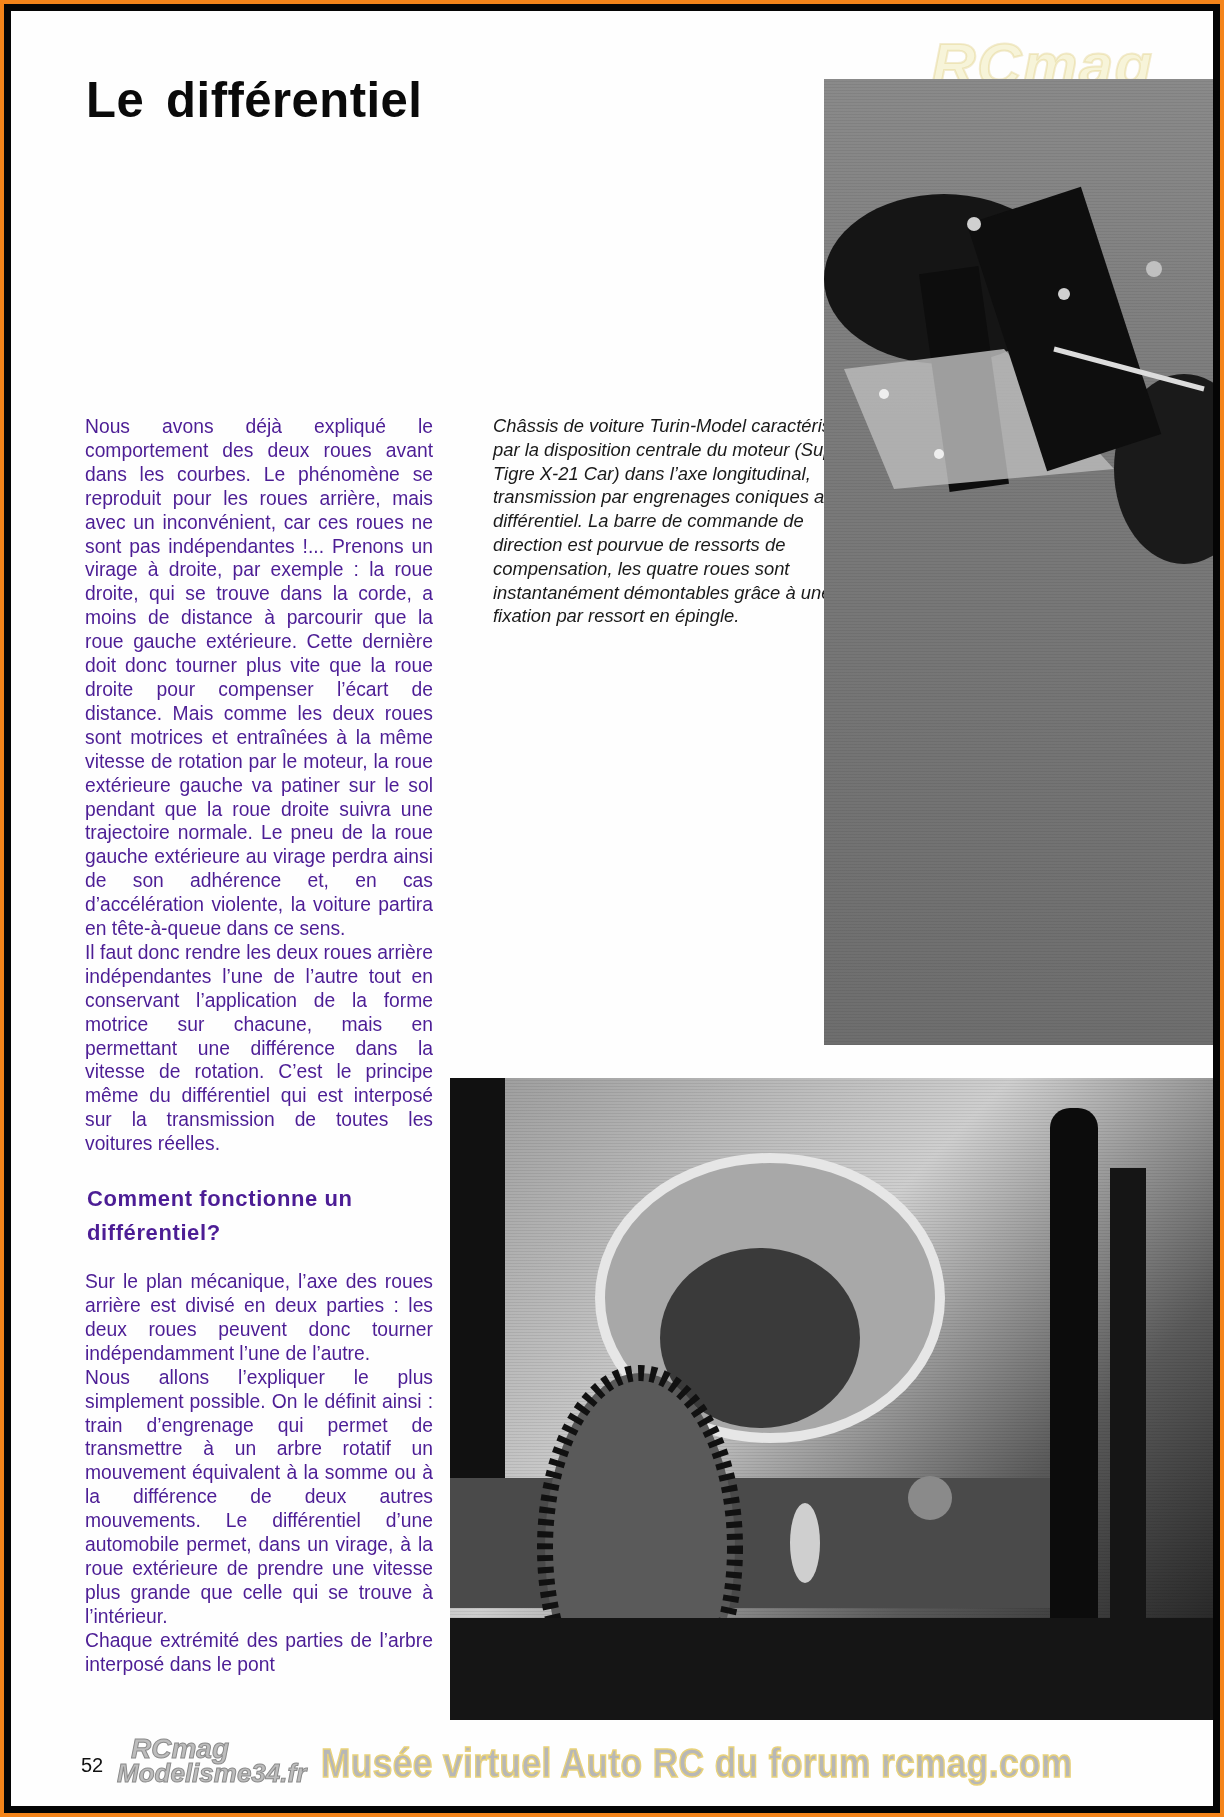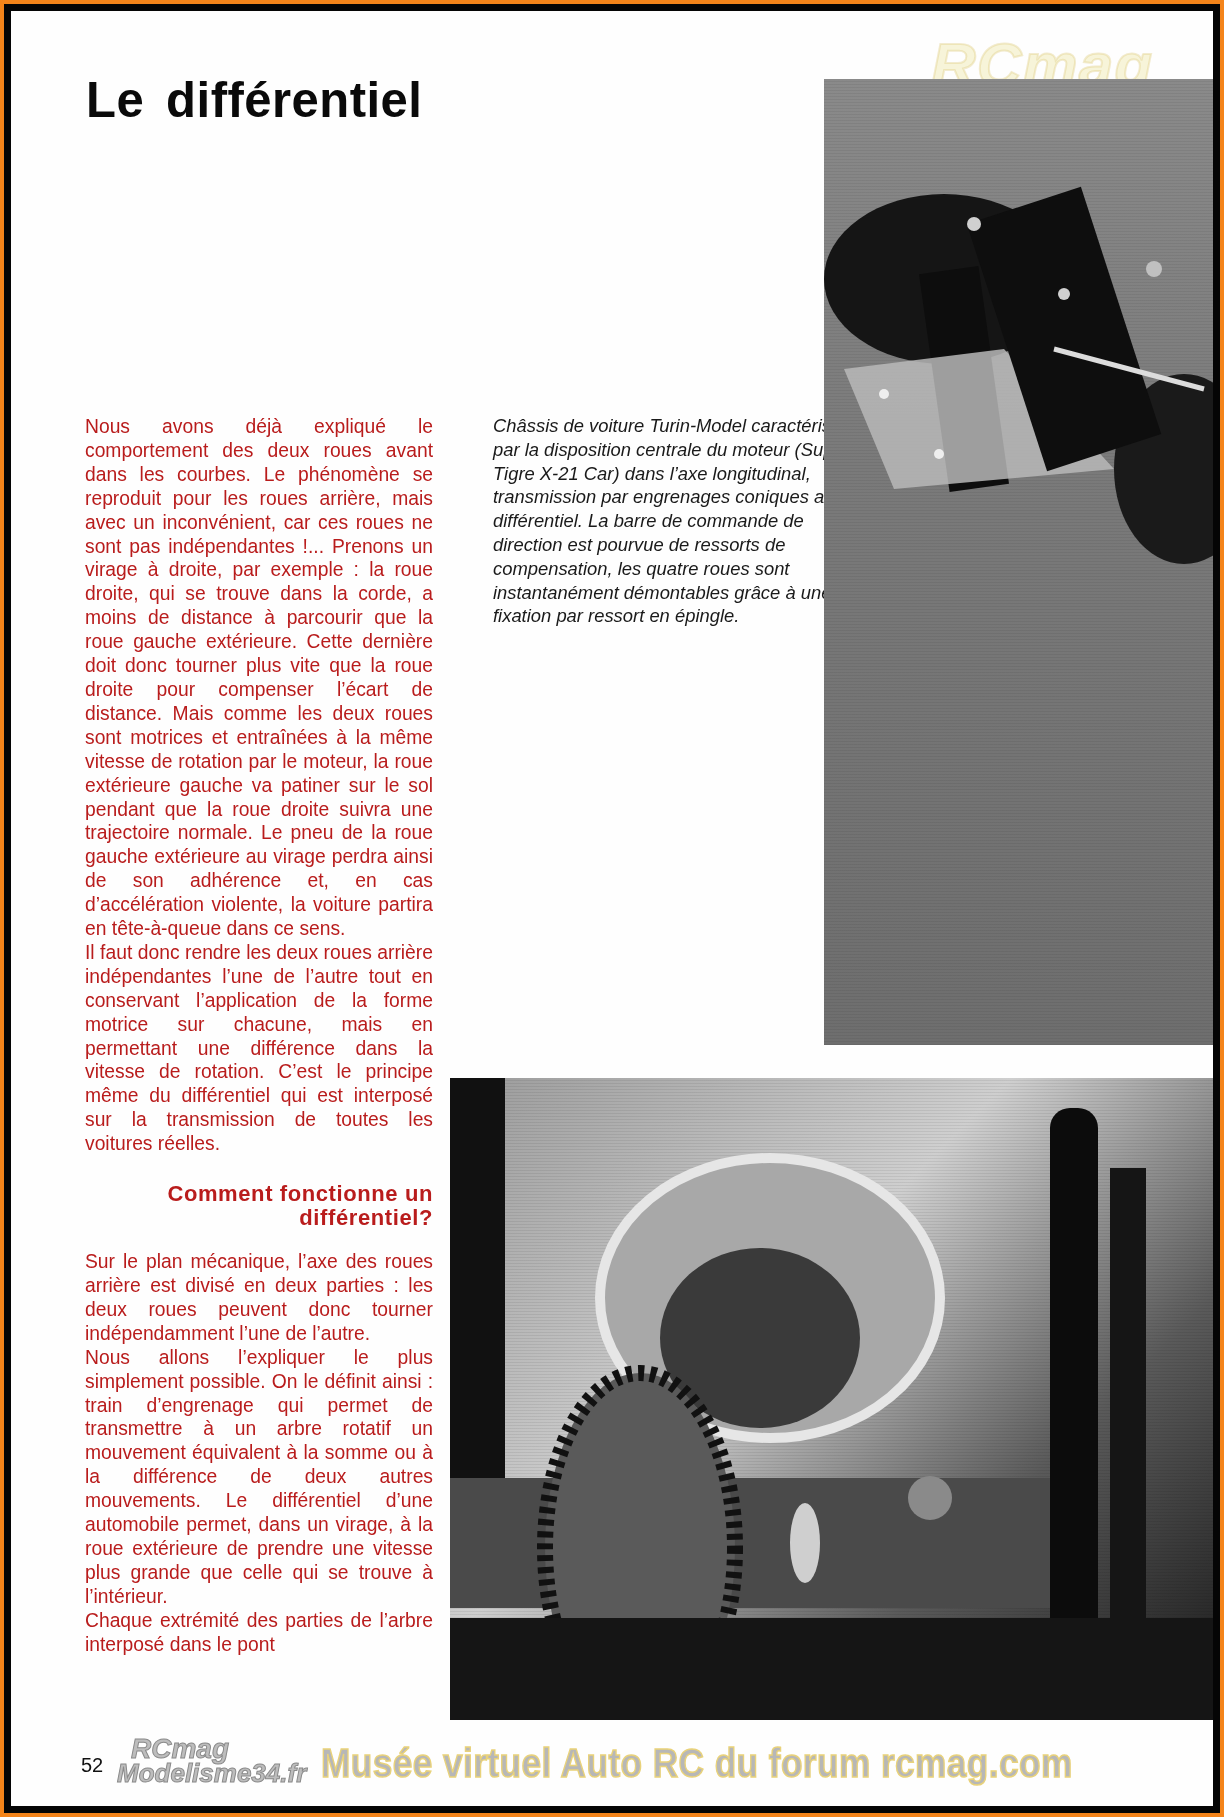--- a/index.html
+++ b/index.html
@@ -28,29 +28,29 @@
     }
     .watermark-top {
       position: absolute; left: 920px; top: 18px;
       font-size: 62px; font-weight: bold; font-style: italic;
       color: rgba(235, 225, 150, 0.35);
       letter-spacing: 1px;
       -webkit-text-stroke: 2px rgba(220, 200, 120, 0.35);
     }
     .col {
       position: absolute;
-      font-size: 19.3px; line-height: 23.9px; color: #b91c1c;
+      font-size: 19.3px; line-height: 23.9px; color: #4c1d95;
       text-align: justify;
     }
     .col p { margin: 0; }
     .col-left { left: 74px; top: 404px; width: 348px; }
     .subhead {
-      font-weight: bold; font-size: 22px; line-height: 24px;
+      font-weight: bold; font-size: 22px; line-height: 34px;
       margin: 26px 0 20px 2px !important;
-      letter-spacing: 0.6px; text-align: right;
+      letter-spacing: 0.6px; text-align: left;
     }
     .caption {
       position: absolute; font-style: italic; color: #1a1a1a;
       font-size: 18.4px; line-height: 23.8px;
       left: 446px; width: 370px;
     }
     .caption-1 { top: 403px; margin-left: 36px; }
     .caption-2 { top: 980px; }
     .photo {
       position: absolute; overflow: hidden;

